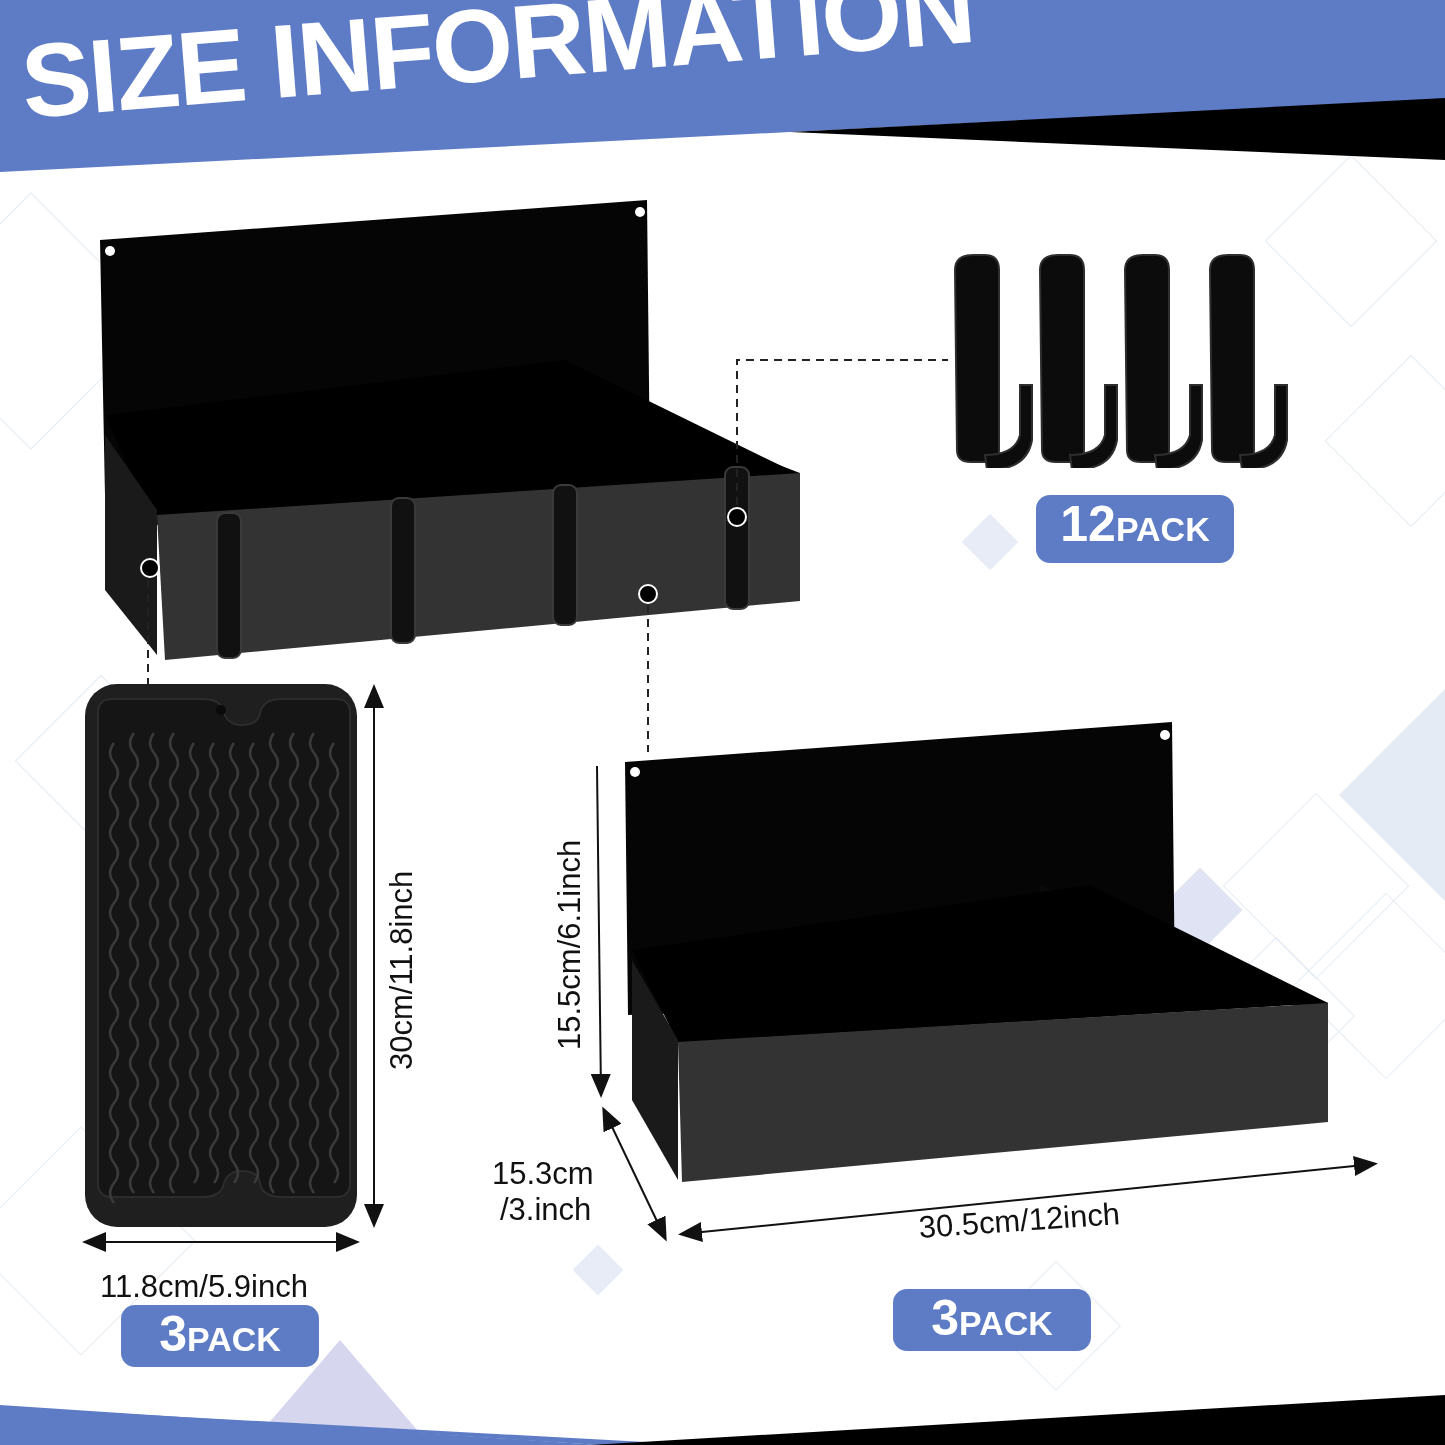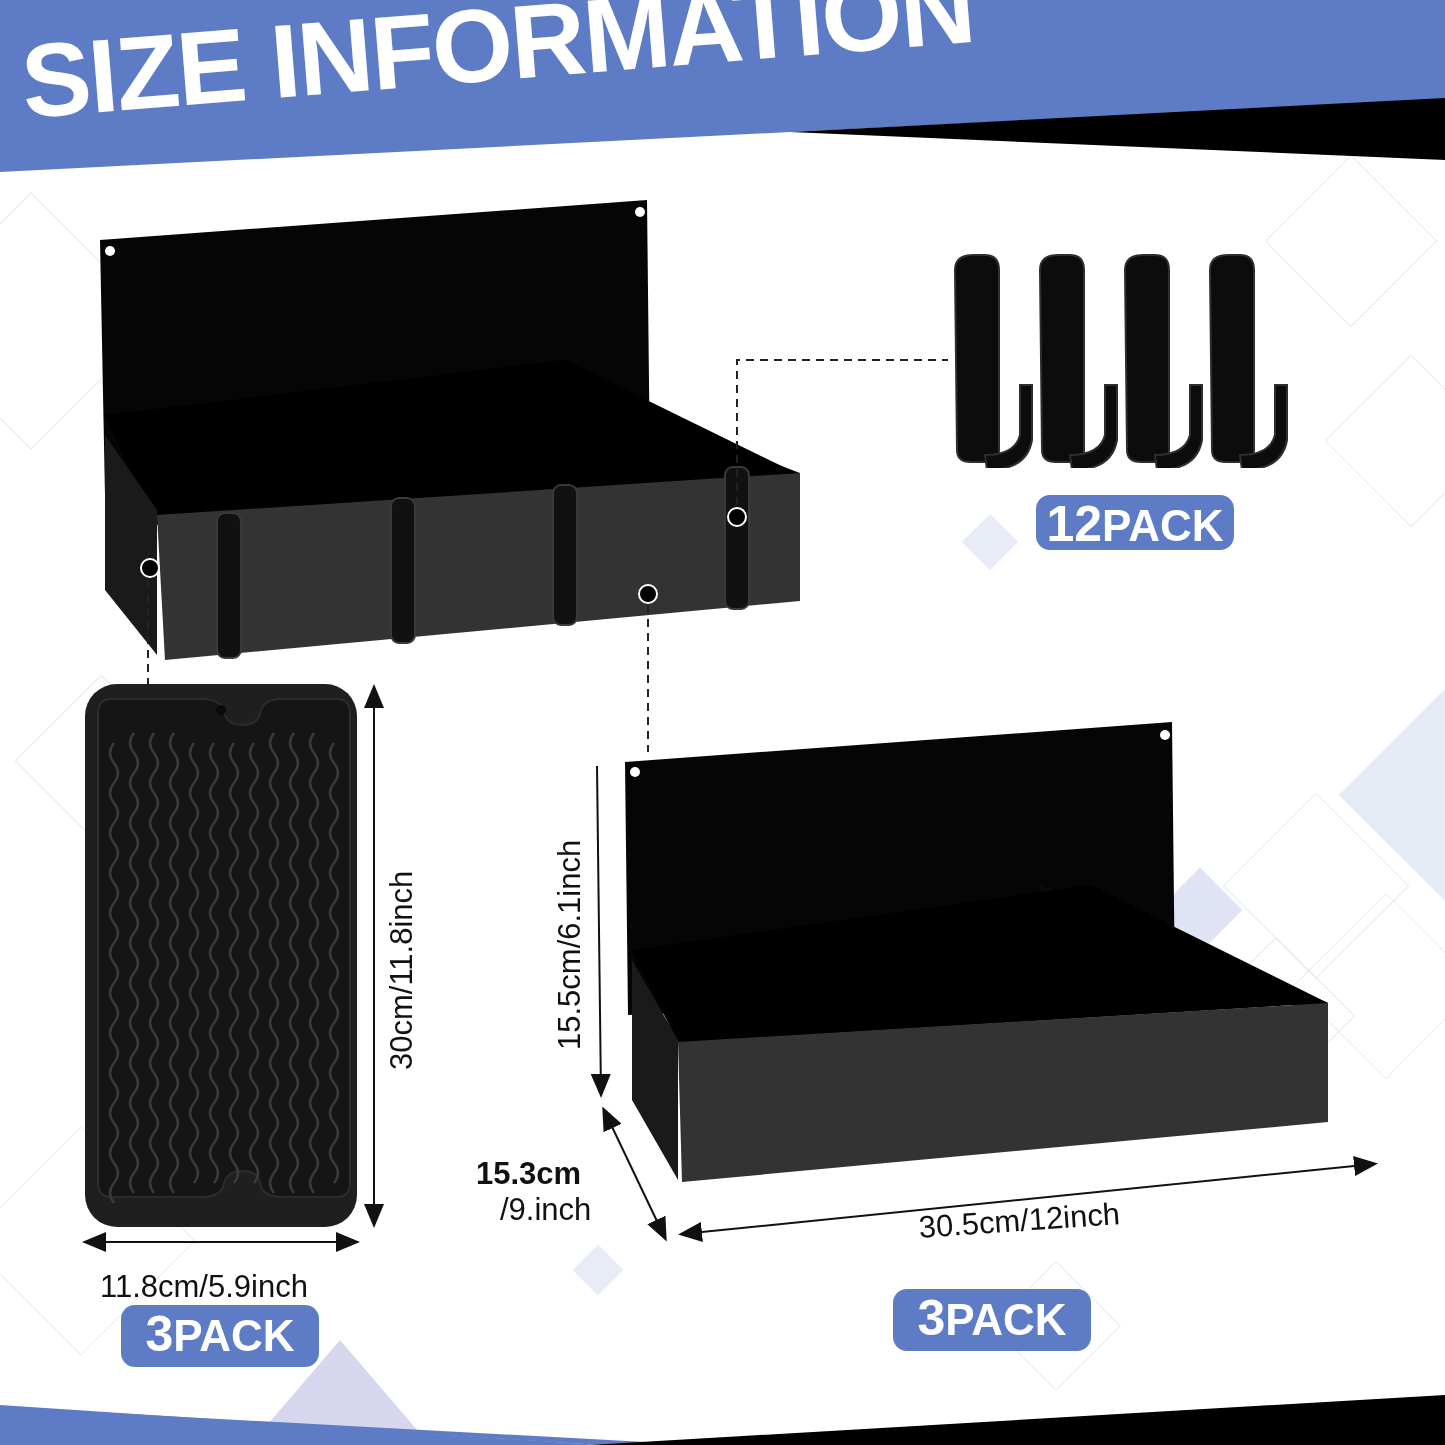--- a/index.html
+++ b/index.html
@@ -6,21 +6,21 @@
   body { width:1445px; height:1445px; position:relative; overflow:hidden; background:#ffffff; font-family:"Liberation Sans", sans-serif; }
   .abs { position:absolute; }
   
   .deco-line { position:absolute; border:1.5px solid #e3ecf3; transform:rotate(45deg); }
   .deco-fill { position:absolute; background:#e8ecf7; transform:rotate(45deg); }
   
   .banner-svg { position:absolute; left:0; top:0; }
   .title { position:absolute; left:26px; top:20px; color:#fff; font-weight:700; font-size:104px; letter-spacing:-2px; transform:rotate(-4.6deg); transform-origin:left bottom; white-space:nowrap; font-family:"Liberation Sans", sans-serif; line-height:1; top:30px; }
   .pack-badge { position:absolute; background:#5e7cc6; border-radius:14px; color:#fff; font-weight:700; display:flex; align-items:baseline; justify-content:center; }
   .pack-badge .num { font-size:50px; }
-  .pack-badge .word { font-size:44px; }
+  .pack-badge .word { font-size:34px; }
   .dim { position:absolute; color:#111; font-size:31px; white-space:nowrap; font-family:"Liberation Sans", sans-serif; }
 </style>
 </head>
 <body>
 
 <div>
   <div class="deco-line" style="left:-60px;top:230px;width:180px;height:180px;"></div>
   <div class="deco-line" style="left:40px;top:700px;width:120px;height:120px;"></div>
   <div class="deco-line" style="left:0px;top:1160px;width:160px;height:160px;"></div>
   <div class="deco-line" style="left:1290px;top:180px;width:120px;height:120px;"></div>
@@ -97,21 +97,21 @@
     <g transform="translate(170,0)">
       <path d="M10,20 q0,-15 18,-15 h12 q14,0 14,15 v180 q0,12 -12,12 h-16 q-14,0 -14,-12 z"></path>
       <path d="M40,205 q30,0 35,-20 v-50 h12 v55 q-5,30 -45,30 z"></path>
     </g>
     <g transform="translate(255,0)">
       <path d="M10,20 q0,-15 18,-15 h12 q14,0 14,15 v180 q0,12 -12,12 h-16 q-14,0 -14,-12 z"></path>
       <path d="M40,205 q30,0 35,-20 v-50 h12 v55 q-5,30 -45,30 z"></path>
     </g>
   </g>
 </svg>
-<div class="pack-badge" style="left:1036px;top:495px;width:198px;height:55px;">
+<div class="pack-badge" style="left:1036px;top:495px;width:198px;height:68px;">
   <span class="num">12</span>
   <span class="word">PACK</span>
 </div>
 
 <svg class="abs" style="left:84px;top:683px;" width="274" height="545">
   <rect x="1" y="1" width="272" height="543" rx="32" fill="#1f1f1f"></rect>
   <path d="M14,30 q0,-14 14,-14 h90 q20,0 22,14 q4,12 18,12 q16,0 18,-12 q3,-14 22,-14 h54 q14,0 14,14 v470 q0,14 -14,14 h-54 q-20,0 -22,-14 q-2,-12 -18,-12 q-14,0 -18,12 q-2,14 -22,14 h-90 q-14,0 -14,-14 z" fill="#151515" stroke="#2c2c2c" stroke-width="2"></path>
   <circle cx="137" cy="27" r="5" fill="#0a0a0a"></circle>
   <g stroke="#3a3a3a" stroke-width="2.5" fill="none">
     <path d="M30,60 q-8,10 0,20 t0,20 t0,20 t0,20 t0,20 t0,20 t0,20 t0,20 t0,20 t0,20 t0,20 t0,20 t0,20 t0,20 t0,20 t0,20 t0,20 t0,20 t0,20 t0,20 t0,20 t0,20 t0,20"></path>
@@ -155,19 +155,19 @@
   <polygon points="5,42 552,2 555,275 8,295" fill="#050505"></polygon>
   <circle cx="15" cy="52" r="5" fill="#fff"></circle>
   <circle cx="545" cy="15" r="5" fill="#fff"></circle>
   <polygon points="420,165 708,283 708,300 420,180" fill="#0a0a0a"></polygon>
   <polygon points="12,230 470,165 708,283 58,323" fill="#000"></polygon>
   <polygon points="12,240 58,320 58,460 12,380" fill="#1a1a1a"></polygon>
   <polygon points="58,322 708,283 708,402 62,462" fill="#333"></polygon>
 </svg>
 
 <div class="dim" style="left:552px;top:1050px;transform:rotate(-90deg);transform-origin:left top;">15.5cm/6.1inch</div>
-<div class="dim" style="left:476px;top:1156px;font-weight:bold;">15.3cm</div>
-<div class="dim" style="left:500px;top:1192px;">/9.inch</div>
+<div class="dim" style="left:492px;top:1156px;">15.3cm</div>
+<div class="dim" style="left:500px;top:1192px;">/3.inch</div>
 <div class="dim" style="left:920px;top:1210px;transform:rotate(-4deg);transform-origin:left bottom;">30.5cm/12inch</div>
 <div class="pack-badge" style="left:893px;top:1289px;width:198px;height:62px;">
   <span class="num">3</span>
   <span class="word">PACK</span>
 </div>
 
 </body></html>

